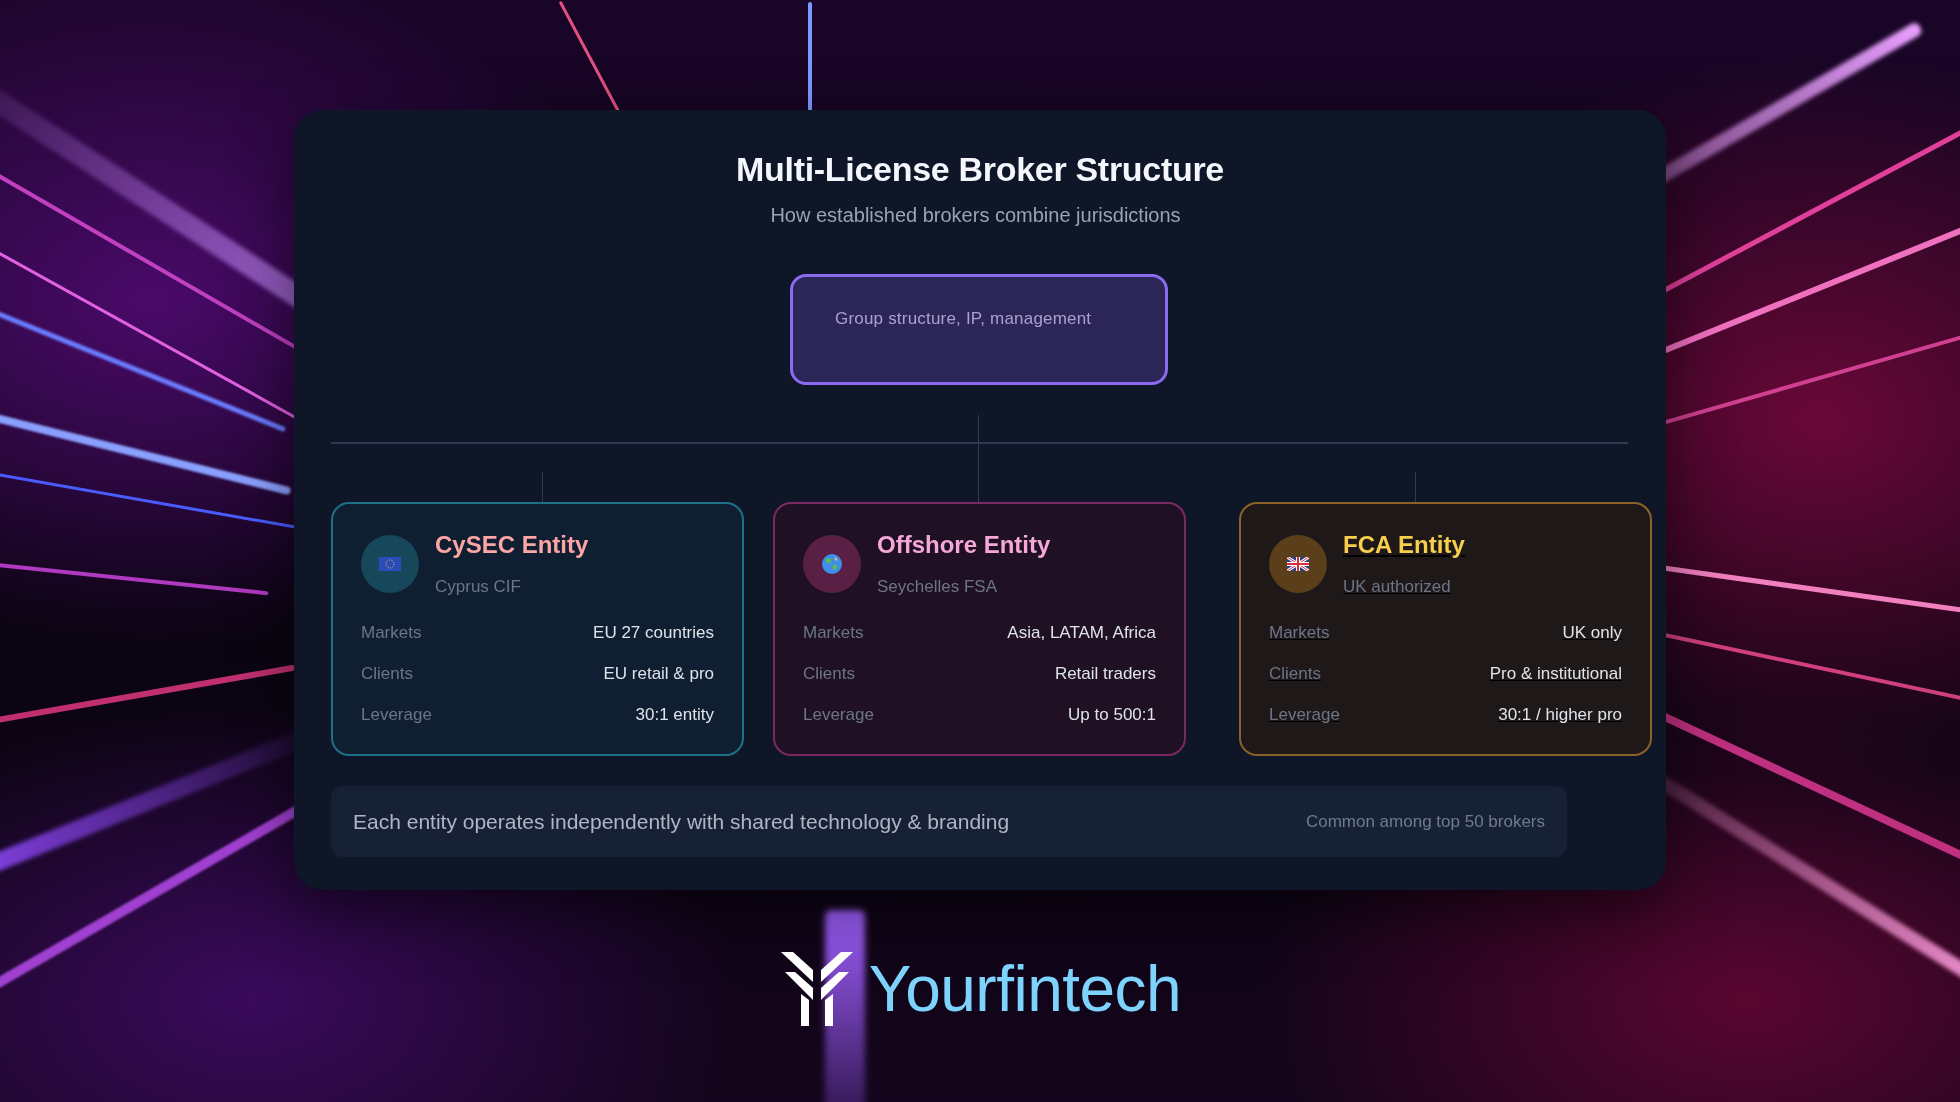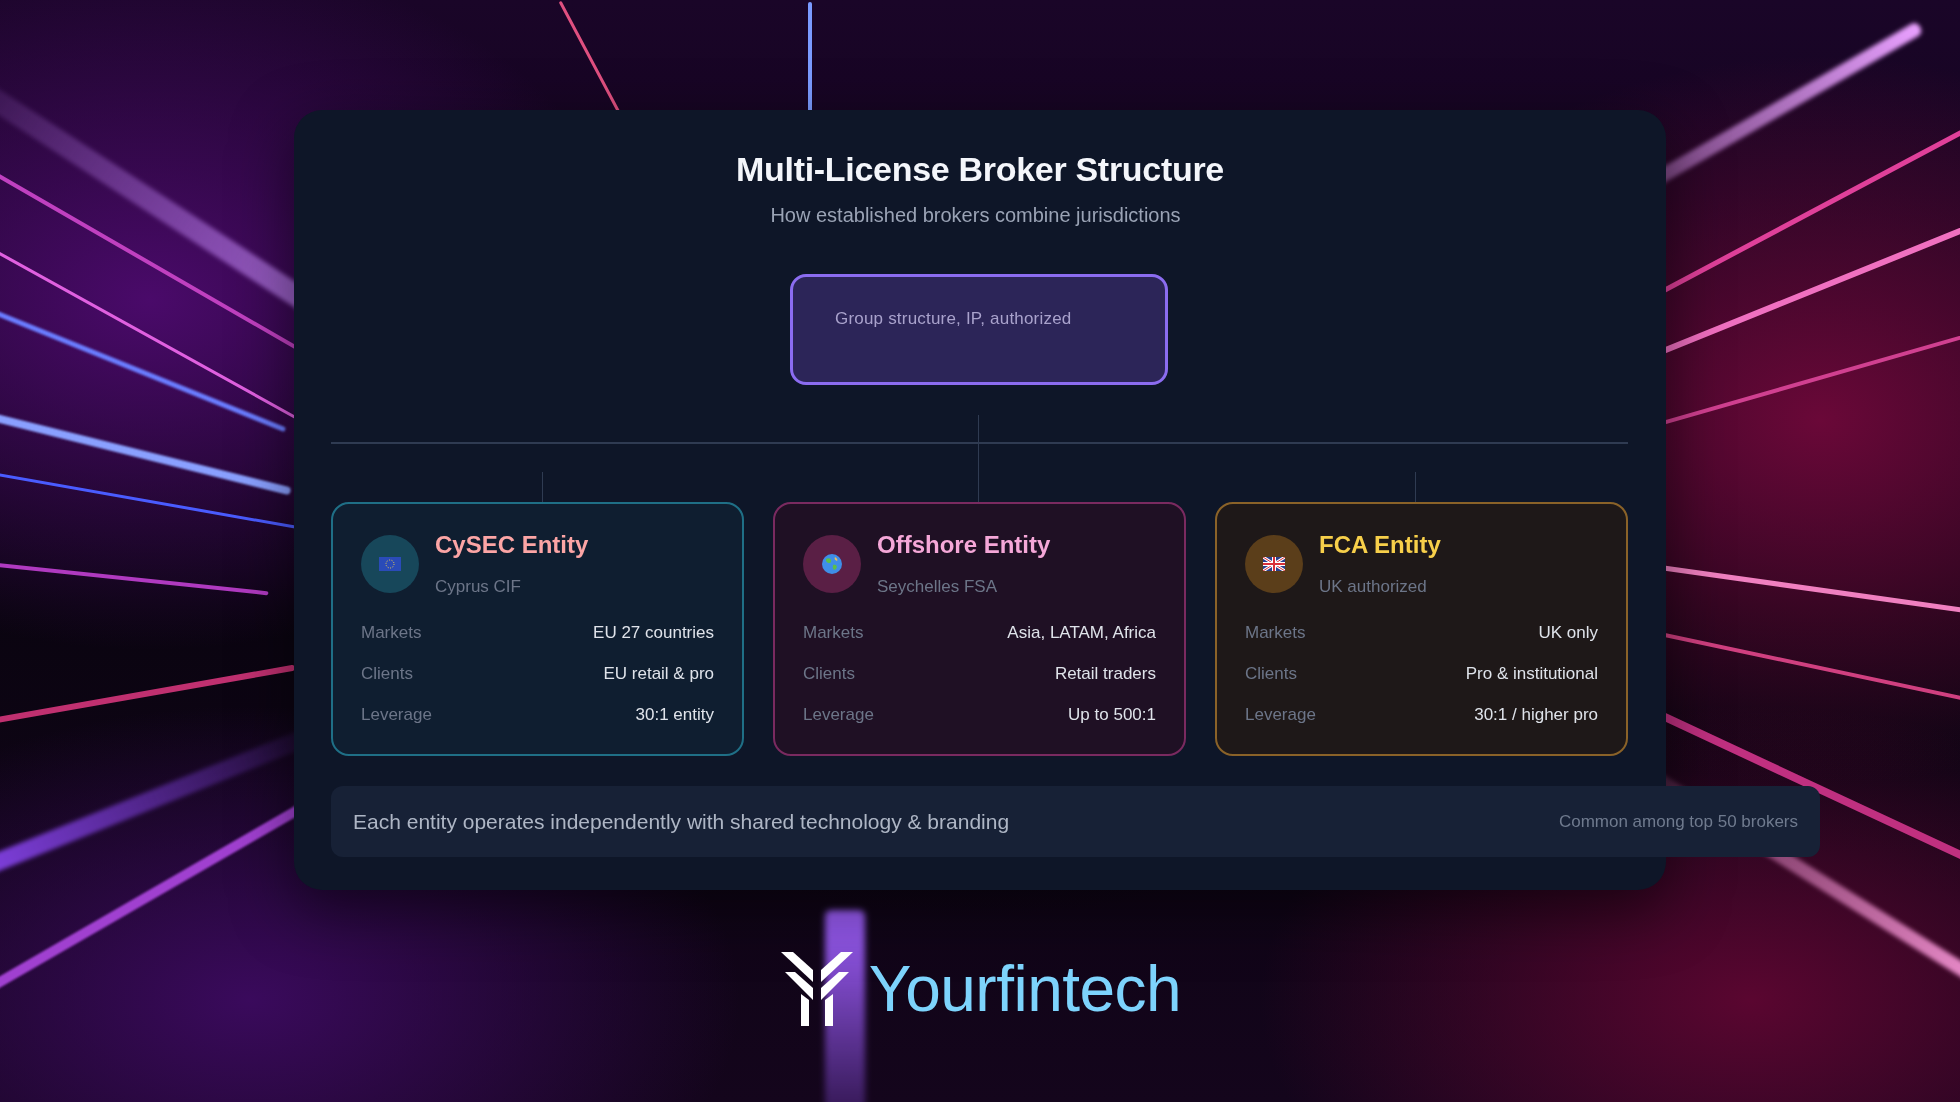--- a/index.html
+++ b/index.html
@@ -56,21 +56,21 @@
   .card-titles { margin-left: 16px; }
   .card-title { font-size: 24px; font-weight: 700; }
   .card-sub { font-size: 17px; color: #6c7588; margin-top: 18px; }
   .rows { margin-top: 18px; }
   .row { display: flex; justify-content: space-between; height: 41px; align-items: center; font-size: 17px; }
   .row-label { color: #6c7588; }
   .row-value { color: #dfe3ea; }
   .flag { width: 22px; height: 14px; display: block; }
   
   .note {
-    position: absolute; left: 37px; top: 676px; width: 1489px; height: 71px;
+    position: absolute; left: 37px; top: 676px; width: 1236px; height: 71px;
     background: #172136; border-radius: 12px;
     display: flex; align-items: center; justify-content: space-between; padding: 0 22px;
   }
   .note-main { font-size: 21px; color: #aeb6c5; }
   .note-side { font-size: 17px; color: #6f7a8e; }
   
   .logo {
     position: absolute; left: 0; right: 0; top: 950px; display: flex;
     justify-content: center; align-items: center; gap: 14px;
   }
@@ -101,21 +101,21 @@
   <div class="streak" style="left:1980px;top:860px;width:420px;height:8px;background:#c03080;transform:rotate(205deg);"></div>
   <div class="streak" style="left:1990px;top:980px;width:480px;height:14px;background:linear-gradient(90deg,#f090d0,rgba(200,60,140,0));transform:rotate(212deg);filter:blur(2px);"></div>
   <div class="streak" style="left:845px;top:890px;width:220px;height:40px;background:linear-gradient(90deg,#a060ff,rgba(140,70,240,0.2));transform:rotate(90deg);filter:blur(3px);"></div>
 </div>
 
 <div class="panel">
   <div class="title">Multi-License Broker Structure</div>
   <div class="subtitle">How established brokers combine jurisdictions</div>
 
   <div class="holding">
-    <div class="holding-sub">Group structure, IP, authorized</div>
+    <div class="holding-sub">Group structure, IP, management</div>
   </div>
 
   <div class="line" style="left:684px;top:305px;width:1px;height:87px;"></div>
   <div class="line" style="left:37px;top:332px;width:1297px;height:2px;"></div>
   <div class="line" style="left:248px;top:362px;width:1px;height:30px;"></div>
   <div class="line" style="left:1121px;top:362px;width:1px;height:30px;"></div>
 
   <div class="card" style="left:37px;border-color:#1f6f86;background:#0f1e30;">
     <div class="card-head">
       <div class="card-icon" style="background:#17475a;">
@@ -169,21 +169,21 @@
         <span class="row-label">Clients</span>
         <span class="row-value">Retail traders</span>
       </div>
       <div class="row">
         <span class="row-label">Leverage</span>
         <span class="row-value">Up to 500:1</span>
       </div>
     </div>
   </div>
 
-  <div class="card" style="left:921px;border-color:#8a6228;background:#1e1818;">
+  <div class="card" style="left:945px;border-color:#8a6228;background:#1e1818;text-decoration:underline;">
     <div class="card-head">
       <div class="card-icon" style="background:#5b3e1a;">
         <svg class="flag" viewBox="0 0 22 14">
             <rect width="22" height="14" fill="#2a3f8f"></rect>
             <path d="M0 0 L22 14 M22 0 L0 14" stroke="#fff" stroke-width="3"></path>
             <path d="M0 0 L22 14 M22 0 L0 14" stroke="#d8303a" stroke-width="1"></path>
             <rect x="9" y="0" width="4" height="14" fill="#fff"></rect>
             <rect x="0" y="5" width="22" height="4" fill="#fff"></rect>
             <rect x="10" y="0" width="2" height="14" fill="#d8303a"></rect>
             <rect x="0" y="6" width="22" height="2" fill="#d8303a"></rect>

